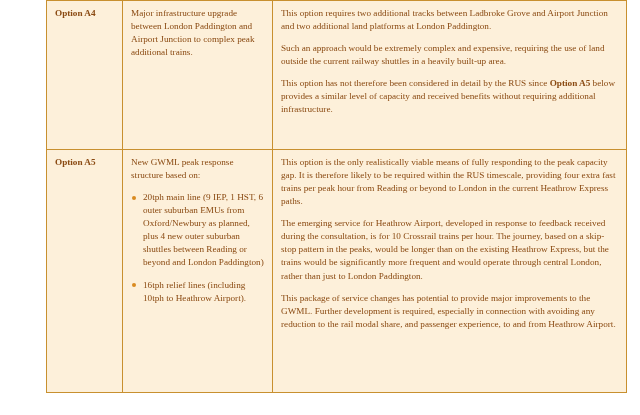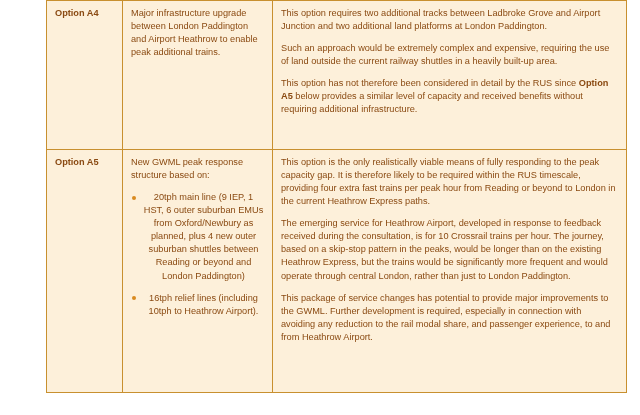--- a/index.html
+++ b/index.html
@@ -31,20 +31,21 @@
   table.options-table col.c2 { width: 150px; }
   table.options-table col.c3 { width: 354px; }
   table.options-table td {
     vertical-align: top;
     border: 1px solid #c8902f;
     padding: 6px 8px 8px 8px;
     background: #fdf0da;
     color: #8a4a12;
     font-size: 9.2px;
     line-height: 1.42;
+    font-family: Liberation Serif, serif;
   }
   td.opt-label {
     font-weight: bold;
     color: #8a4a12;
     padding-top: 7px;
   }
   td.opt-desc p,
   td.opt-detail p {
     margin: 0 0 9px 0;
   }
@@ -52,21 +53,20 @@
   td.opt-detail p:last-child {
     margin-bottom: 0;
   }
   td.opt-desc {
     color: #8a4a12;
   }
   .bullets {
     list-style: none;
     margin: 6px 0 0 0;
     padding: 0;
-    text-align: center;
   }
   .bullets li {
     position: relative;
     padding-left: 12px;
     margin-bottom: 9px;
     line-height: 1.42;
   }
   .bullets li:last-child { margin-bottom: 12px; }
   .bullets li::before {
     content: "";
@@ -91,21 +91,21 @@
   <table class="options-table">
     <colgroup>
       <col class="c1">
       <col class="c2">
       <col class="c3">
     </colgroup>
     <tbody>
       <tr class="row-a4">
         <td class="opt-label">Option A4</td>
         <td class="opt-desc">
-          <p>Major infrastructure upgrade between London Paddington and Airport Heathrow to enable peak additional trains.</p>
+          <p>Major infrastructure upgrade between London Paddington and Airport Junction to complex peak additional trains.</p>
         </td>
         <td class="opt-detail">
           <p>This option requires two additional tracks between Ladbroke Grove and Airport Junction and two additional land platforms at London Paddington.</p>
           <p>Such an approach would be extremely complex and expensive, requiring the use of land outside the current railway shuttles in a heavily built-up area.</p>
           <p><span>This option has not therefore been considered in detail by the RUS since </span><span class="bold-ref">Option A5</span><span> below provides a similar level of capacity and received benefits without requiring additional infrastructure.</span></p>
         </td>
       </tr>
       <tr class="row-a5">
         <td class="opt-label">Option A5</td>
         <td class="opt-desc">

